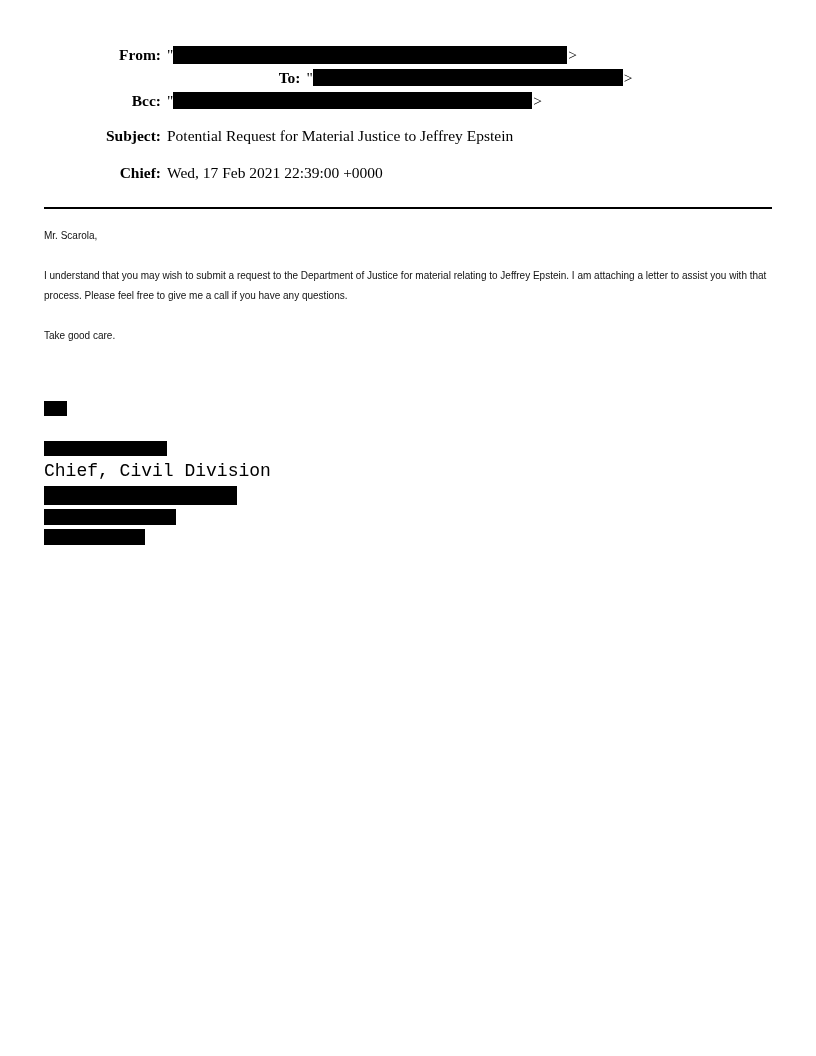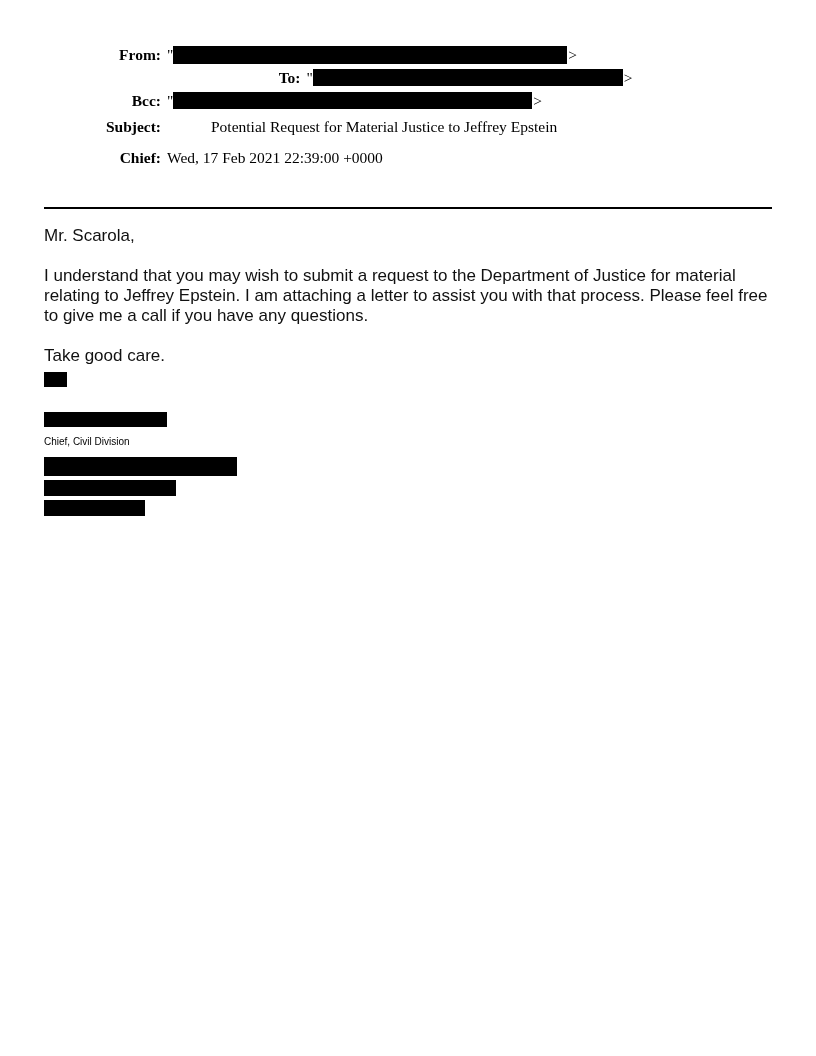--- a/index.html
+++ b/index.html
@@ -66,22 +66,22 @@
   }
   .gt {
     font-family: "Liberation Serif", serif;
     font-size: 15.5px;
     line-height: 1;
     margin-left: 1px;
   }
 
   .row-from { margin-bottom: 1px; }
   .row-to   { margin-bottom: 1px; justify-content: center; }
-  .row-bcc  { margin-bottom: 4px; }
-  .row-subject { margin-bottom: 9px; gap: 44px; }
+  .row-bcc  { margin-bottom: 13px; }
+  .row-subject { margin-bottom: 15px; }
   .row-date { margin-bottom: 1px; }
   .row-att  { margin-bottom: 0; }
 
   .r-from { width: 394px; height: 18px; }
   .r-to   { width: 310px; height: 17px; }
   .r-bcc  { width: 359px; height: 17px; }
 
   
   .divider {
     position: absolute;
@@ -92,37 +92,37 @@
     background: #000000;
   }
 
   
   .body {
     position: absolute;
     top: 226px;
     left: 44px;
     width: 724px;
     font-family: "Liberation Sans", sans-serif;
-    font-size: 17px;
+    font-size: 10px;
     line-height: 20px;
     color: #111111;
   }
   .para {
     margin: 0 0 20px 0;
   }
   .para.tight { margin-bottom: 0; }
 
   
   .sig {
     position: absolute;
-    top: 372px;
+    top: 401px;
     left: 44px;
     width: 500px;
-    font-family: Liberation Sans, sans-serif;
-    font-size: 10px;
+    font-family: Liberation Mono, monospace;
+    font-size: 18px;
     line-height: 20px;
   }
   .sig-initial { width: 23px; height: 15px; margin-bottom: 25px; }
   .sig-name    { width: 123px; height: 15px; margin-bottom: 5px; }
   .sig-line {
     margin: 0;
     line-height: 20px;
   }
   .sig-addr1 { width: 193px; height: 19px; margin-top: 5px; }
   .sig-addr2 { width: 132px; height: 16px; margin-top: 4px; }

